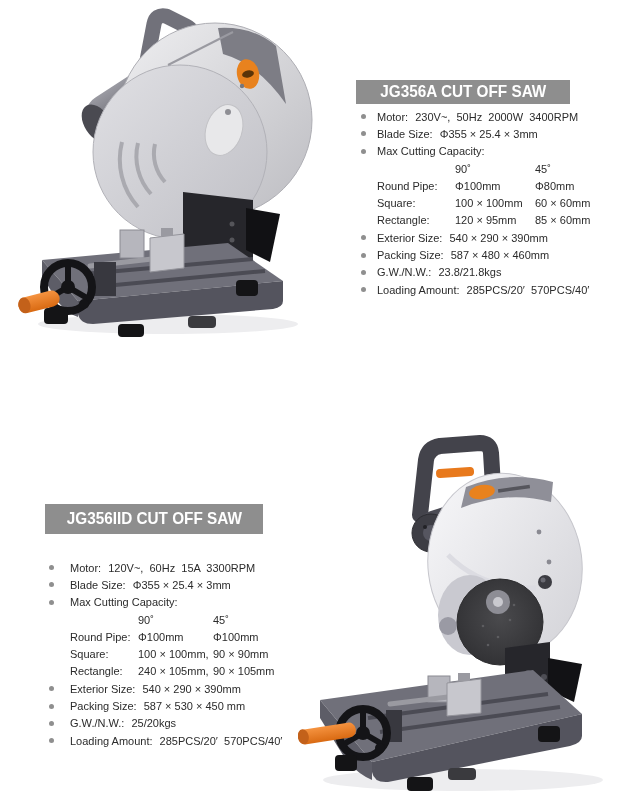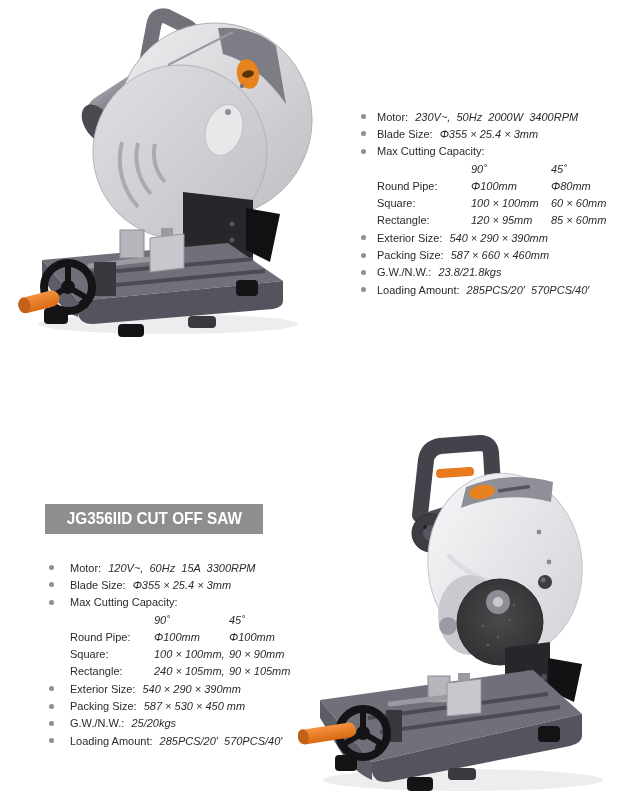--- a/index.html
+++ b/index.html
@@ -16,26 +16,26 @@
     font-weight:bold;font-size:17px;letter-spacing:0px;white-space:pre;
     transform:scaleX(0.9);
   }
   .spec{position:absolute;color:#2b2b2b;font-size:11px;}
   .row{display:flex;align-items:center;height:17.3px;white-space:pre;}
   .dotc{width:25px;display:flex;align-items:center;}
   .specB .dotc{width:30px;}
   .dot{width:5px;height:5px;border-radius:50%;background:#8f8f8f;margin-left:9px;}
   .nodot .dot{background:transparent;}
   .lbl{margin-right:7px;}
-  .trow .lbl{margin-right:16px;}
+  .trow .lbl{margin-right:0;}
   .specA .trow .lbl{width:78px;}
   .specA .trow .c1{width:80px;}
   .specB .trow .lbl{width:68px;}
   .specB .trow .c1{width:75px;}
-  .val,.c1,.c2{white-space:pre;font-style:italic;}
+  .val,.c1,.c2{white-space:pre;}
 </style>
 </head>
 <body>
 
 <div id="canvas">
 
   <div class="photo" style="left:18px;top:2px;width:320px;height:336px;">
     <svg width="320" height="336" viewBox="0 0 320 336">
       <defs>
         <linearGradient id="d1" x1="0" y1="0" x2="1" y2="1">
@@ -119,20 +119,23 @@
         <ellipse cx="6" cy="300" rx="6" ry="8" fill="#c3611a"></ellipse>
       </g>
 
       <rect x="26" y="306" width="24" height="16" rx="4" fill="#141416"></rect>
       <rect x="100" y="322" width="26" height="13" rx="4" fill="#141416"></rect>
       <rect x="218" y="278" width="22" height="16" rx="4" fill="#141416"></rect>
       <rect x="170" y="314" width="28" height="12" rx="4" fill="#3a3a3e"></rect>
     </svg>
   </div>
 
+  <div class="banner" style="left:356px;top:80px;width:214px;height:24px;">
+    <span class="bt">JG356A CUT OFF SAW</span>
+  </div>
 
   <div class="spec specA" style="left:352px;top:108px;width:284px;">
     <div class="row">
       <span class="dotc"><span class="dot"></span></span>
       <span class="lbl">Motor:</span>
       <span class="val">230V~,  50Hz  2000W  3400RPM</span>
     </div>
     <div class="row">
       <span class="dotc"><span class="dot"></span></span>
       <span class="lbl">Blade Size:</span>
@@ -168,21 +171,21 @@
       <span class="c2">85 × 60mm</span>
     </div>
     <div class="row">
       <span class="dotc"><span class="dot"></span></span>
       <span class="lbl">Exterior Size:</span>
       <span class="val">540 × 290 × 390mm</span>
     </div>
     <div class="row">
       <span class="dotc"><span class="dot"></span></span>
       <span class="lbl">Packing Size:</span>
-      <span class="val">587 × 660 × 460mm</span>
+      <span class="val">587 × 480 × 460mm</span>
     </div>
     <div class="row">
       <span class="dotc"><span class="dot"></span></span>
       <span class="lbl">G.W./N.W.:</span>
       <span class="val">23.8/21.8kgs</span>
     </div>
     <div class="row">
       <span class="dotc"><span class="dot"></span></span>
       <span class="lbl">Loading Amount:</span>
       <span class="val">285PCS/20′  570PCS/40′</span>

